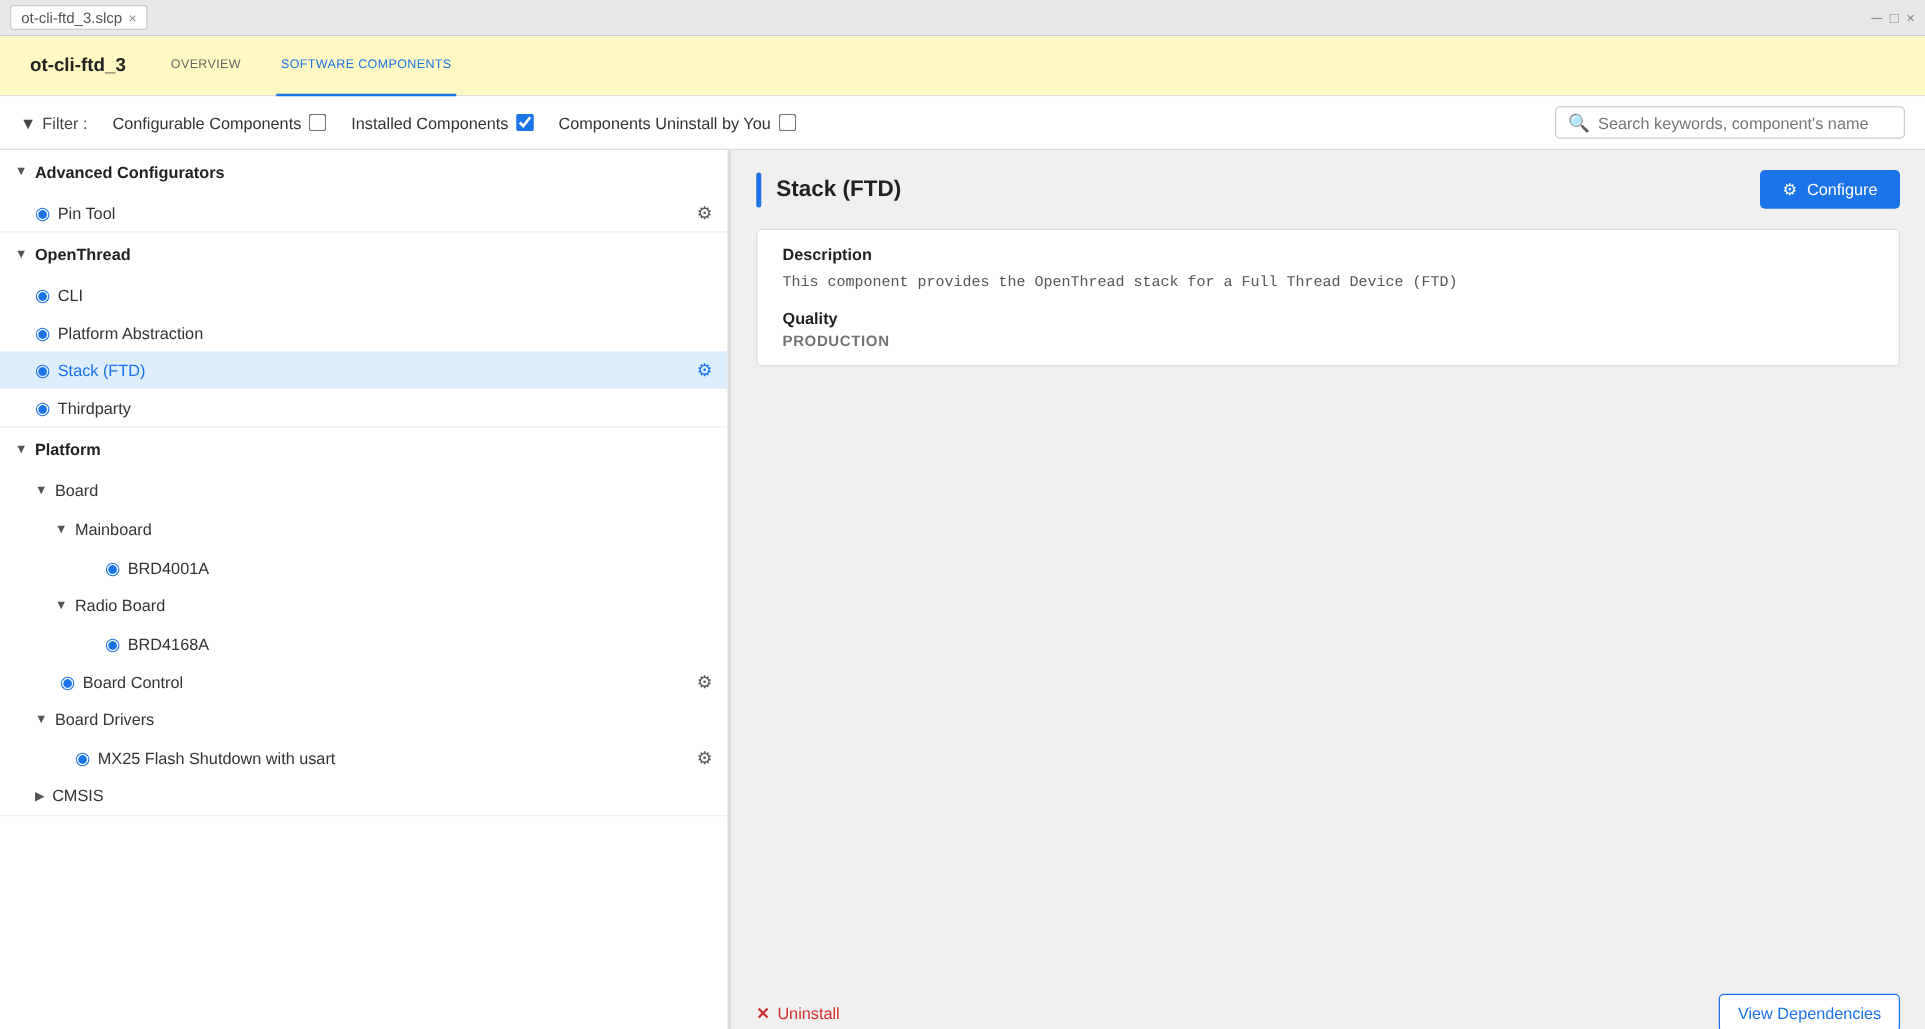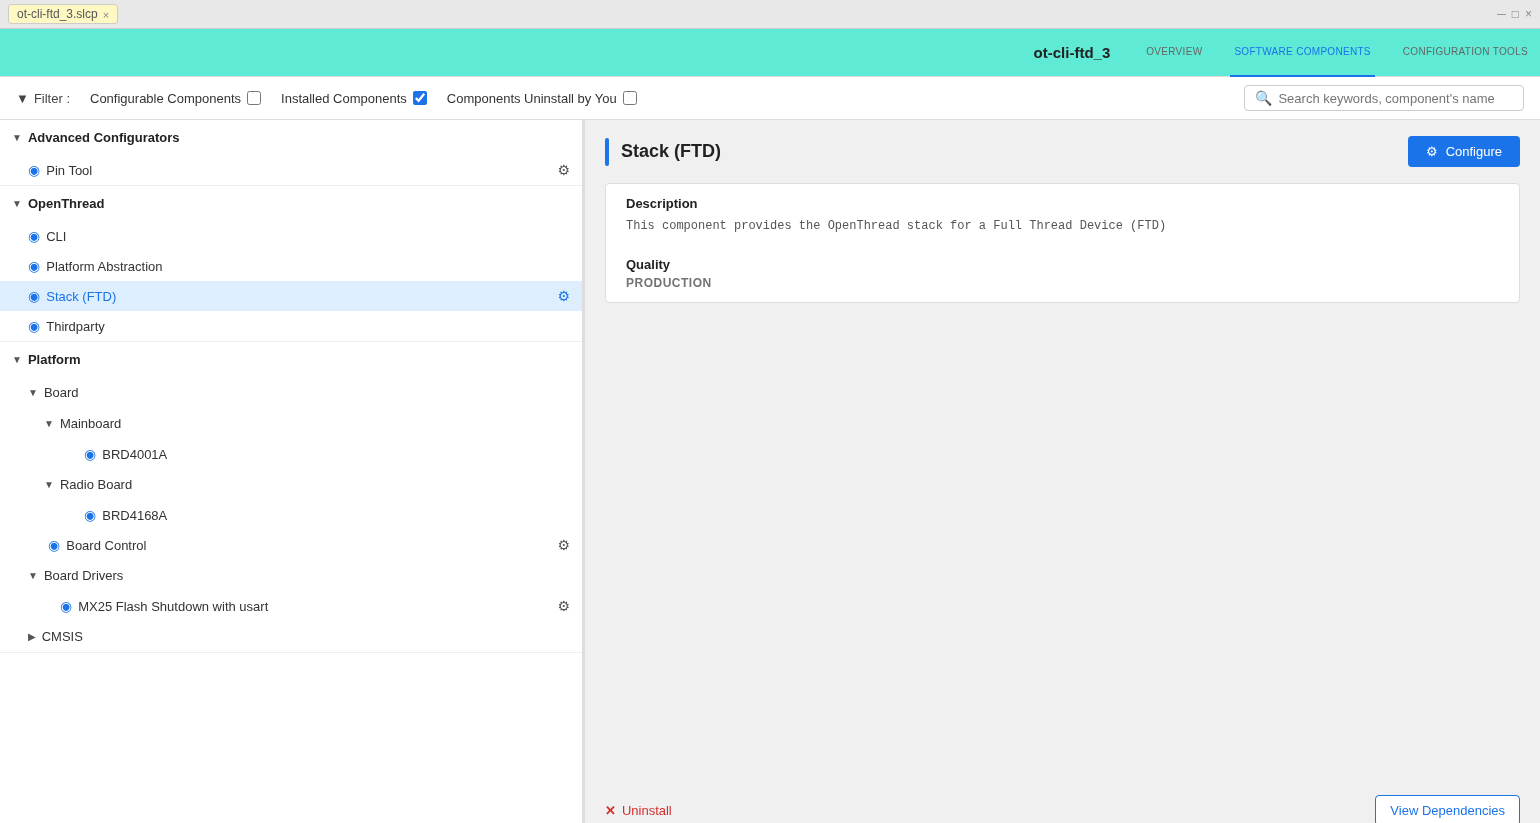--- a/index.html
+++ b/index.html
@@ -10,40 +10,39 @@
       background: #e8e8e8;
       border-bottom: 1px solid #ccc;
       padding: 4px 8px;
       display: flex;
       align-items: center;
       gap: 6px;
       font-size: 12px;
       color: #555;
     }
     .tab-chip {
-      background: #fef9c3;
+      background: #ffffff;
       border: 1px solid #ccc;
       border-radius: 3px;
       padding: 2px 8px;
       display: flex;
       align-items: flex-end;
       gap: 5px;
     }
     .close-x { color: #888; font-size: 11px; cursor: pointer; }
 
     
     .main-header {
-      background: #5eead4;
+      background: #fef9c3;
       border-bottom: 1px solid #ddd;
       display: flex;
       align-items: center;
-      padding: 0 8px;
+      padding: 0 24px;
       height: 48px;
       gap: 24px;
-      justify-content: flex-end;
     }
     .app-title {
       font-size: 15px;
       font-weight: 600;
       color: #222;
       margin-right: 8px;
     }
     .nav-tab {
       height: 48px;
       display: flex;
@@ -233,21 +232,21 @@
     .desc-title {
       font-size: 13px;
       font-weight: 600;
       color: #222;
       margin-bottom: 8px;
     }
     .desc-text {
       font-family: 'Courier New', monospace;
       font-size: 12px;
       color: #555;
-      margin-bottom: 24px;
+      margin-bottom: 14px;
     }
     .quality-title {
       font-size: 13px;
       font-weight: 600;
       color: #222;
       margin-bottom: 4px;
     }
     .quality-value {
       font-size: 12px;
       font-weight: 700;
@@ -303,23 +302,20 @@
   </div>
 </div>
 
 <div class="main-header">
   <span class="app-title">ot-cli-ftd_3</span>
   <div class="nav-tab">
     <span>OVERVIEW</span>
   </div>
   <div class="nav-tab active">
     <span>SOFTWARE COMPONENTS</span>
-  </div>
-  <div class="nav-tab">
-    <span>CONFIGURATION TOOLS</span>
   </div>
 </div>
 
 <div class="filter-bar">
   <div class="filter-label-main">
     <span class="funnel">▼</span>
     <span>Filter :</span>
   </div>
   <div class="filter-item">
     <span>Configurable Components</span>

